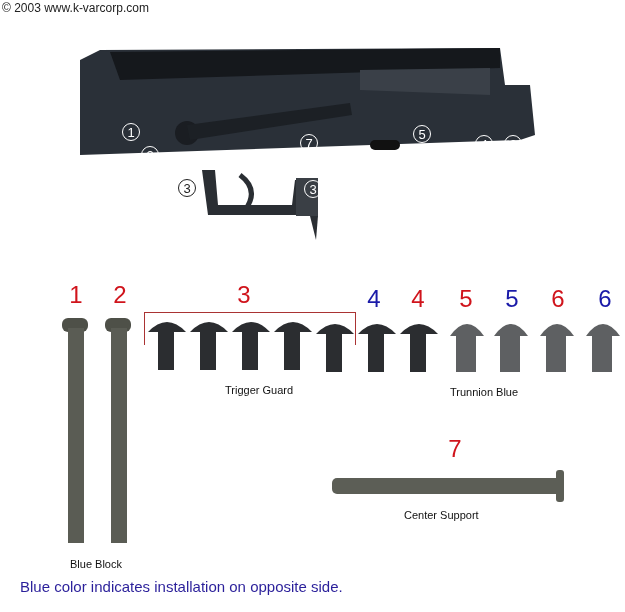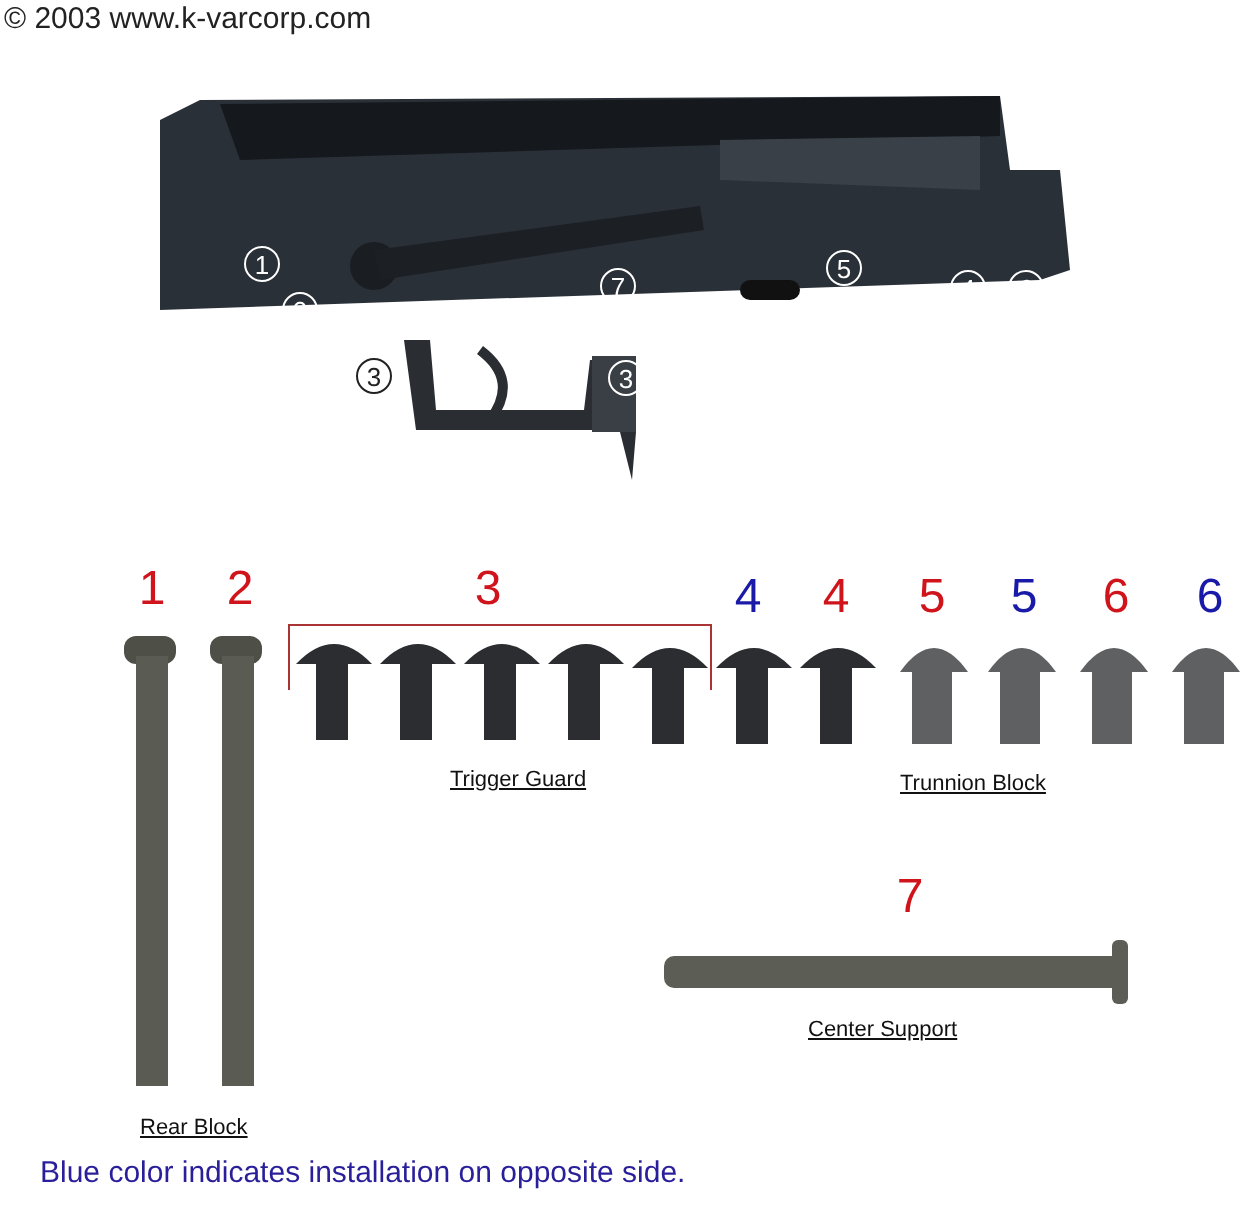--- a/index.html
+++ b/index.html
@@ -1,22 +1,22 @@
 <!DOCTYPE html>
 <html><head>
 <meta charset="utf-8">
 <style>
   html, body { margin:0; padding:0; background:#ffffff; }
   body { width:625px; height:612px; position:relative; overflow:hidden; font-family:"Liberation Sans", sans-serif; }
   .abs { position:absolute; }
-  .copyright { left:2px; top:1px; font-size:15px; color:#222; }
+  .copyright { left:2px; top:1px; font-size:12px; color:#222; }
   .num { font-size:24px; line-height:24px; text-align:center; width:24px; }
   .red { color:#d0141c; }
   .blue { color:#1a1aa8; }
-  .label { font-size:11px; color:#111; white-space:nowrap;text-decoration:underline; }
+  .label { font-size:11px; color:#111; white-space:nowrap; }
   .footer { left:20px; top:578px; font-size:15px; color:#2a1f9a; white-space:nowrap; }
   .callout { width:18px; height:18px; border-radius:50%; border:1.5px solid #fff; color:#fff; font-size:13px; line-height:18px; text-align:center; box-sizing:border-box; }
   .callout.dark { border-color:#222; color:#222; background:#fff; }
   .bracket { border-top:1.5px solid #a33; border-left:1.5px solid #a33; border-right:1.5px solid #a33; }
 </style>
 </head>
 <body>
 
 <div class="abs copyright">© 2003 www.k-varcorp.com</div>
 
@@ -88,17 +88,17 @@
       <rect x="546" y="334" width="20" height="38"></rect>
     <path d="M586 336 Q603 312 620 336 Z"></path>
       <rect x="592" y="334" width="20" height="38"></rect>
   </g>
 
   <rect x="332" y="478" width="230" height="16" rx="5" fill="#5c5e56"></rect>
   <rect x="556" y="470" width="8" height="32" rx="3" fill="#5c5e56"></rect>
 </svg>
 
 <div class="abs label" style="left:225px;top:384px">Trigger Guard</div>
-<div class="abs label" style="left:450px;top:386px">Trunnion Block</div>
+<div class="abs label" style="left:450px;top:386px">Trunnion Blue</div>
 <div class="abs label" style="left:404px;top:509px">Center Support</div>
-<div class="abs label" style="left:70px;top:558px">Rear Block</div>
+<div class="abs label" style="left:70px;top:558px">Blue Block</div>
 
 <div class="abs footer">Blue color indicates installation on opposite side.</div>
 
 </body></html>

